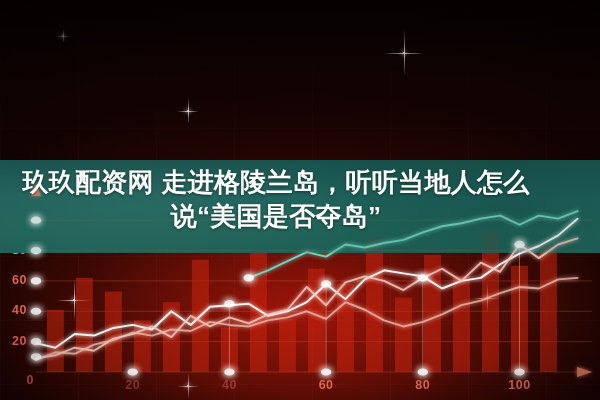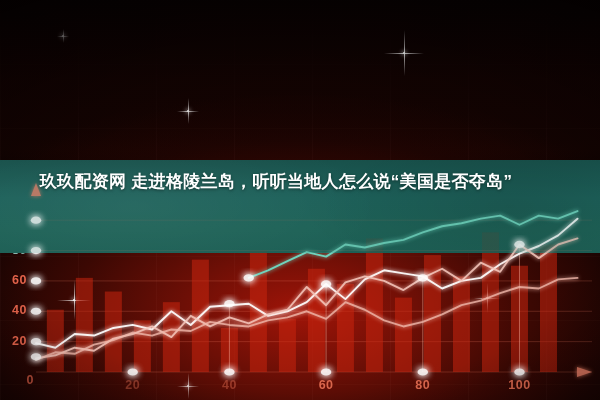--- a/index.html
+++ b/index.html
@@ -110,21 +110,21 @@
     top: -160px;
   }
 
   .title-text {
     position: absolute;
     left: 0;
     top: 165px;
     width: 552px;
     text-align: center;
     color: #ffffff;
-    font-size: 17px;
+    font-size: 26px;
     font-weight: bold;
     line-height: 34px;
     letter-spacing: 0.3px;
     text-shadow: 0 1px 3px rgba(0,0,0,0.45);
     white-space: pre-wrap;
   }
 
   
   .tick {
     position: absolute;

